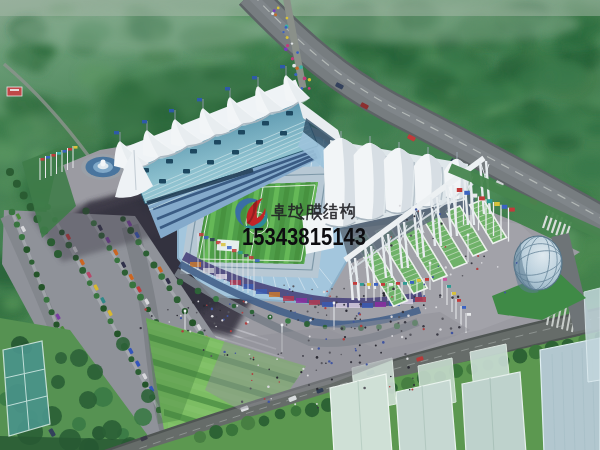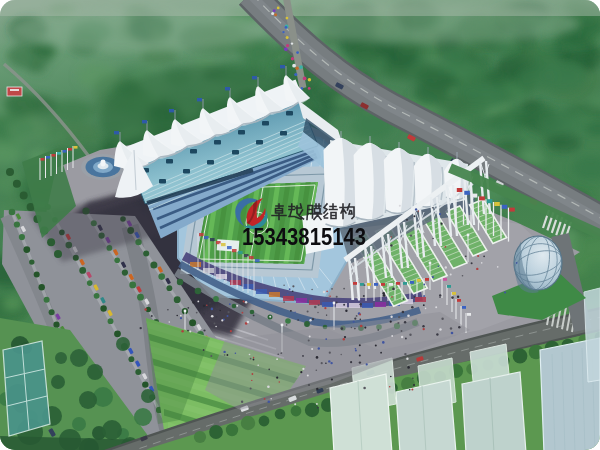--- a/index.html
+++ b/index.html
@@ -1,15 +1,15 @@
 <!DOCTYPE html>
 <html><head><meta charset="utf-8">
 <style>
 html,body{margin:0;padding:0;background:#fff;font-family:"Liberation Sans",sans-serif;}
-#scene{width:600px;height:450px;overflow:hidden;position:relative;border-radius:15px;}
+#scene{width:600px;height:450px;overflow:hidden;position:relative;}
 </style></head>
 <body>
 <div id="scene">
 <svg width="600" height="450" viewBox="0 0 600 450">
 <defs>
 <linearGradient id="bgGrad" x1="0" y1="0" x2="0.25" y2="1">
 <stop offset="0" stop-color="#87a68f"></stop>
 <stop offset="0.12" stop-color="#6a9c76"></stop>
 <stop offset="0.3" stop-color="#4a8458"></stop>
 <stop offset="0.6" stop-color="#42804f"></stop>

